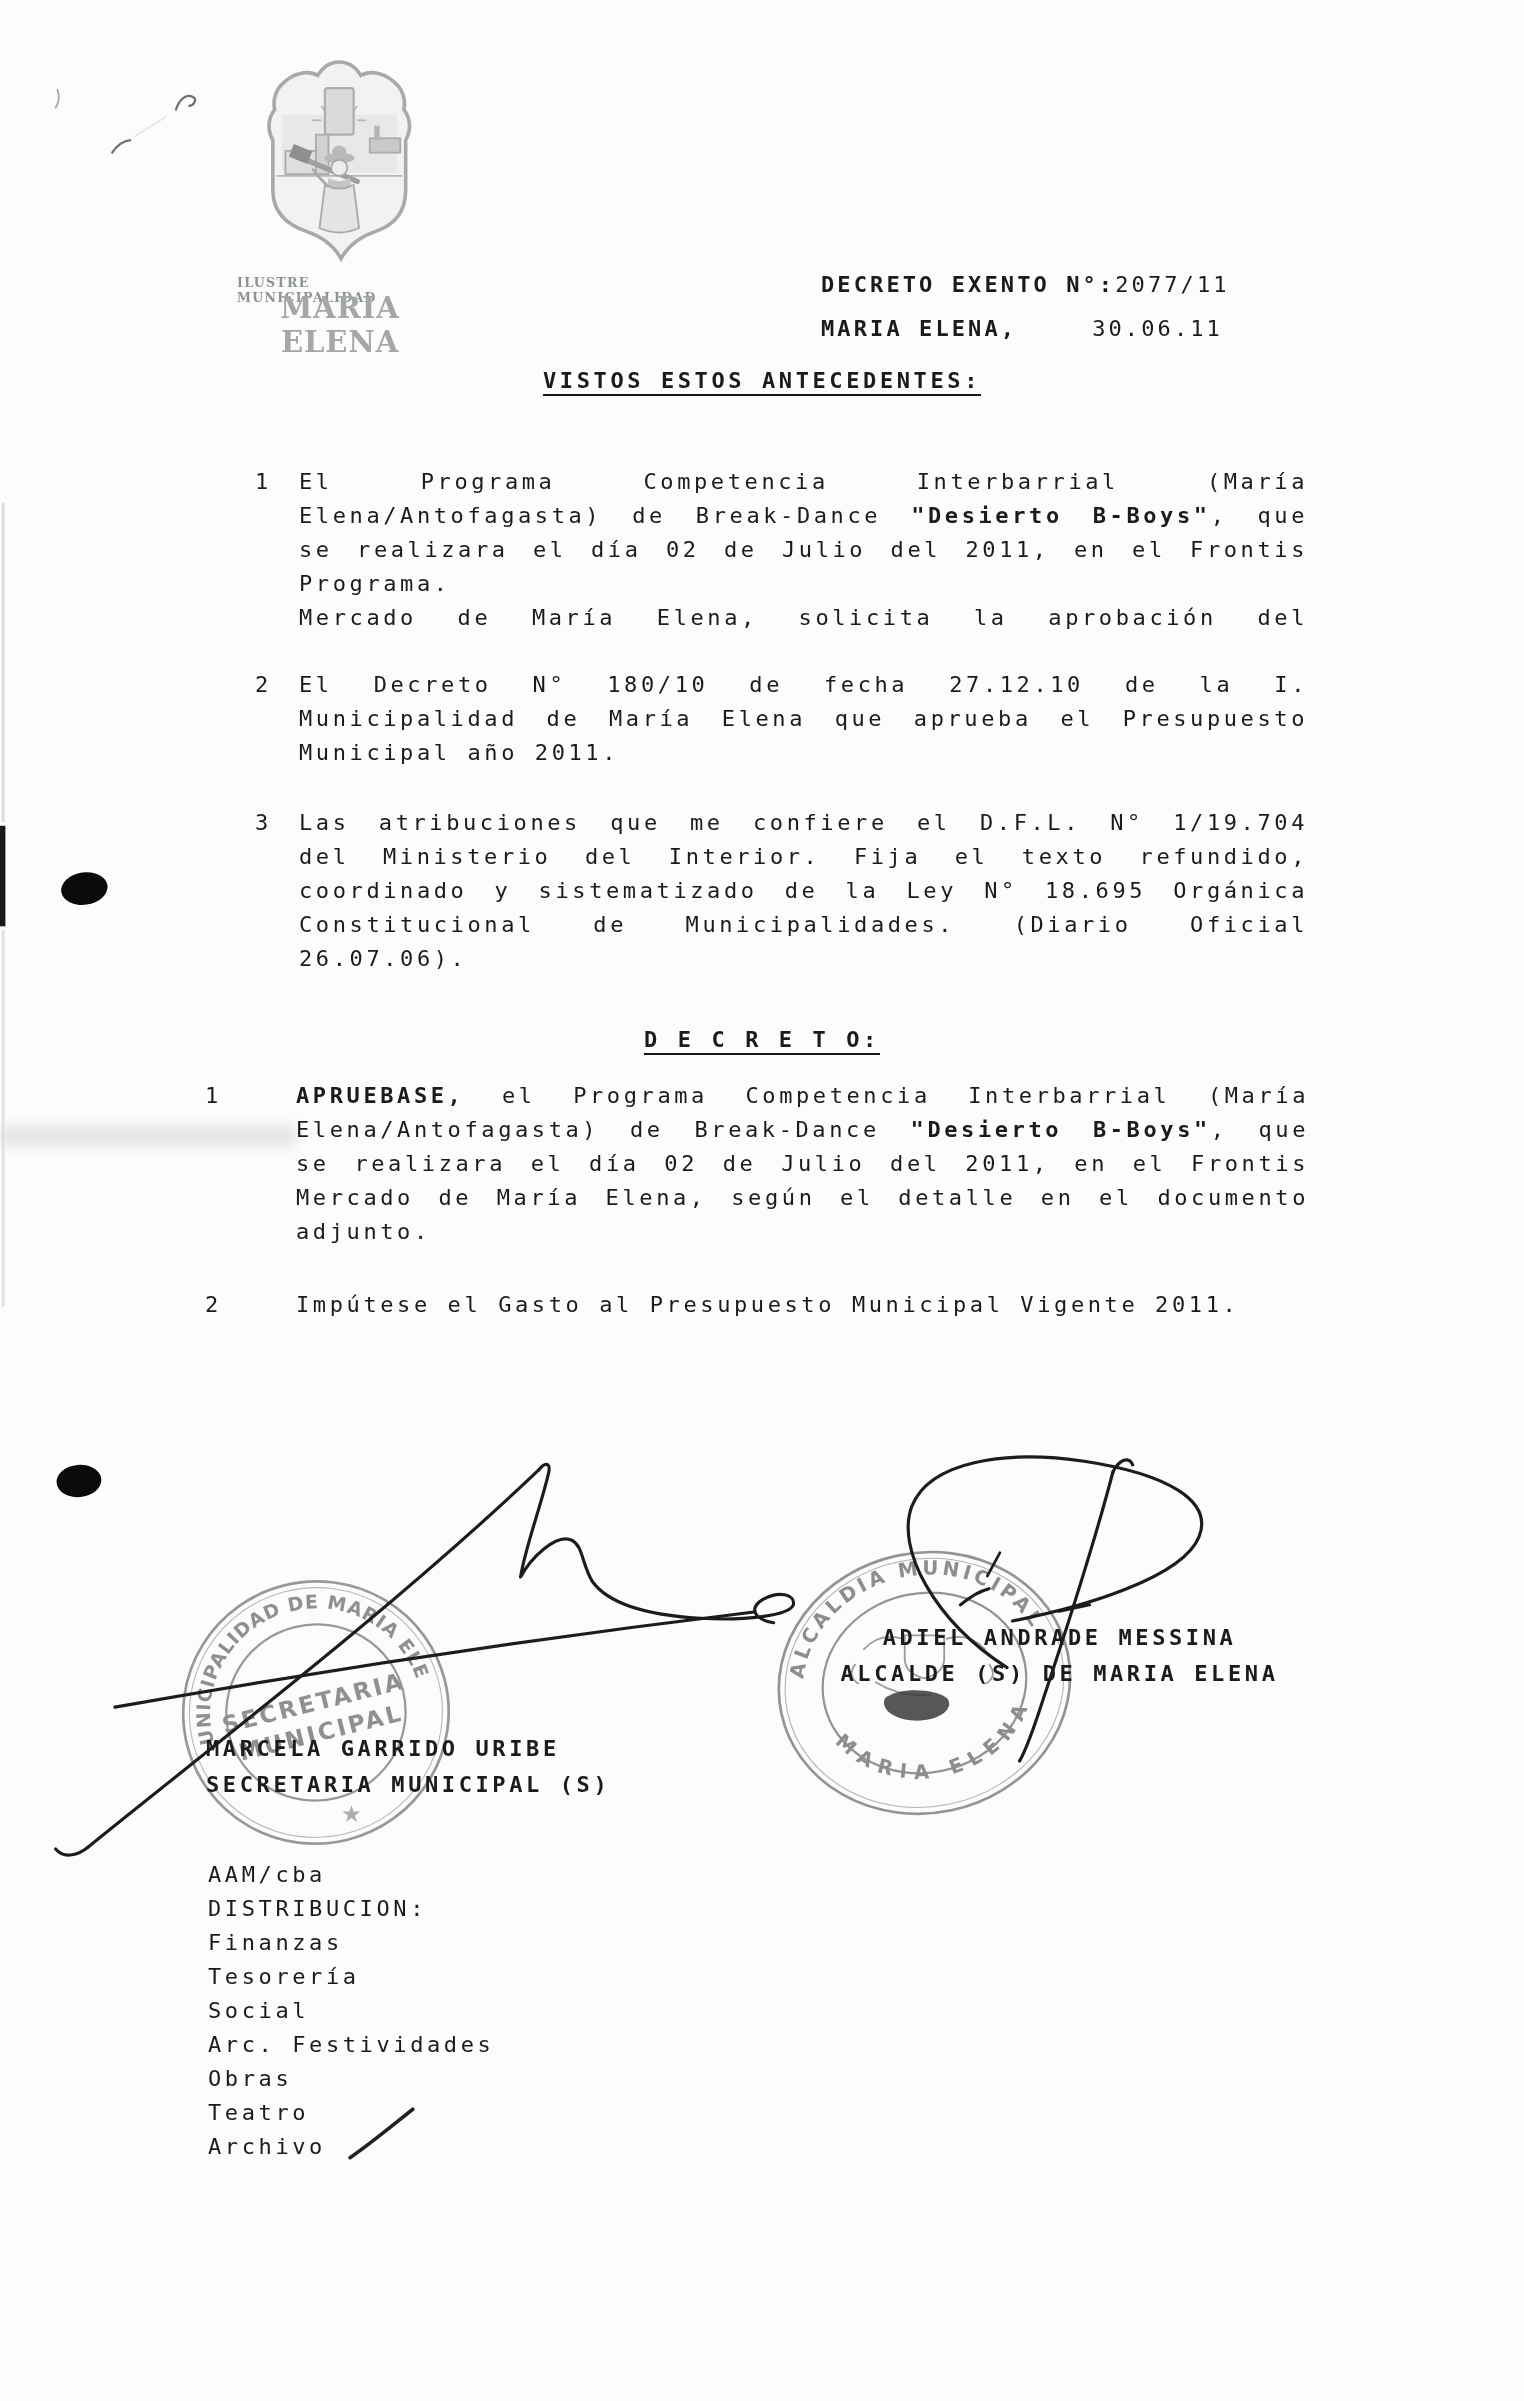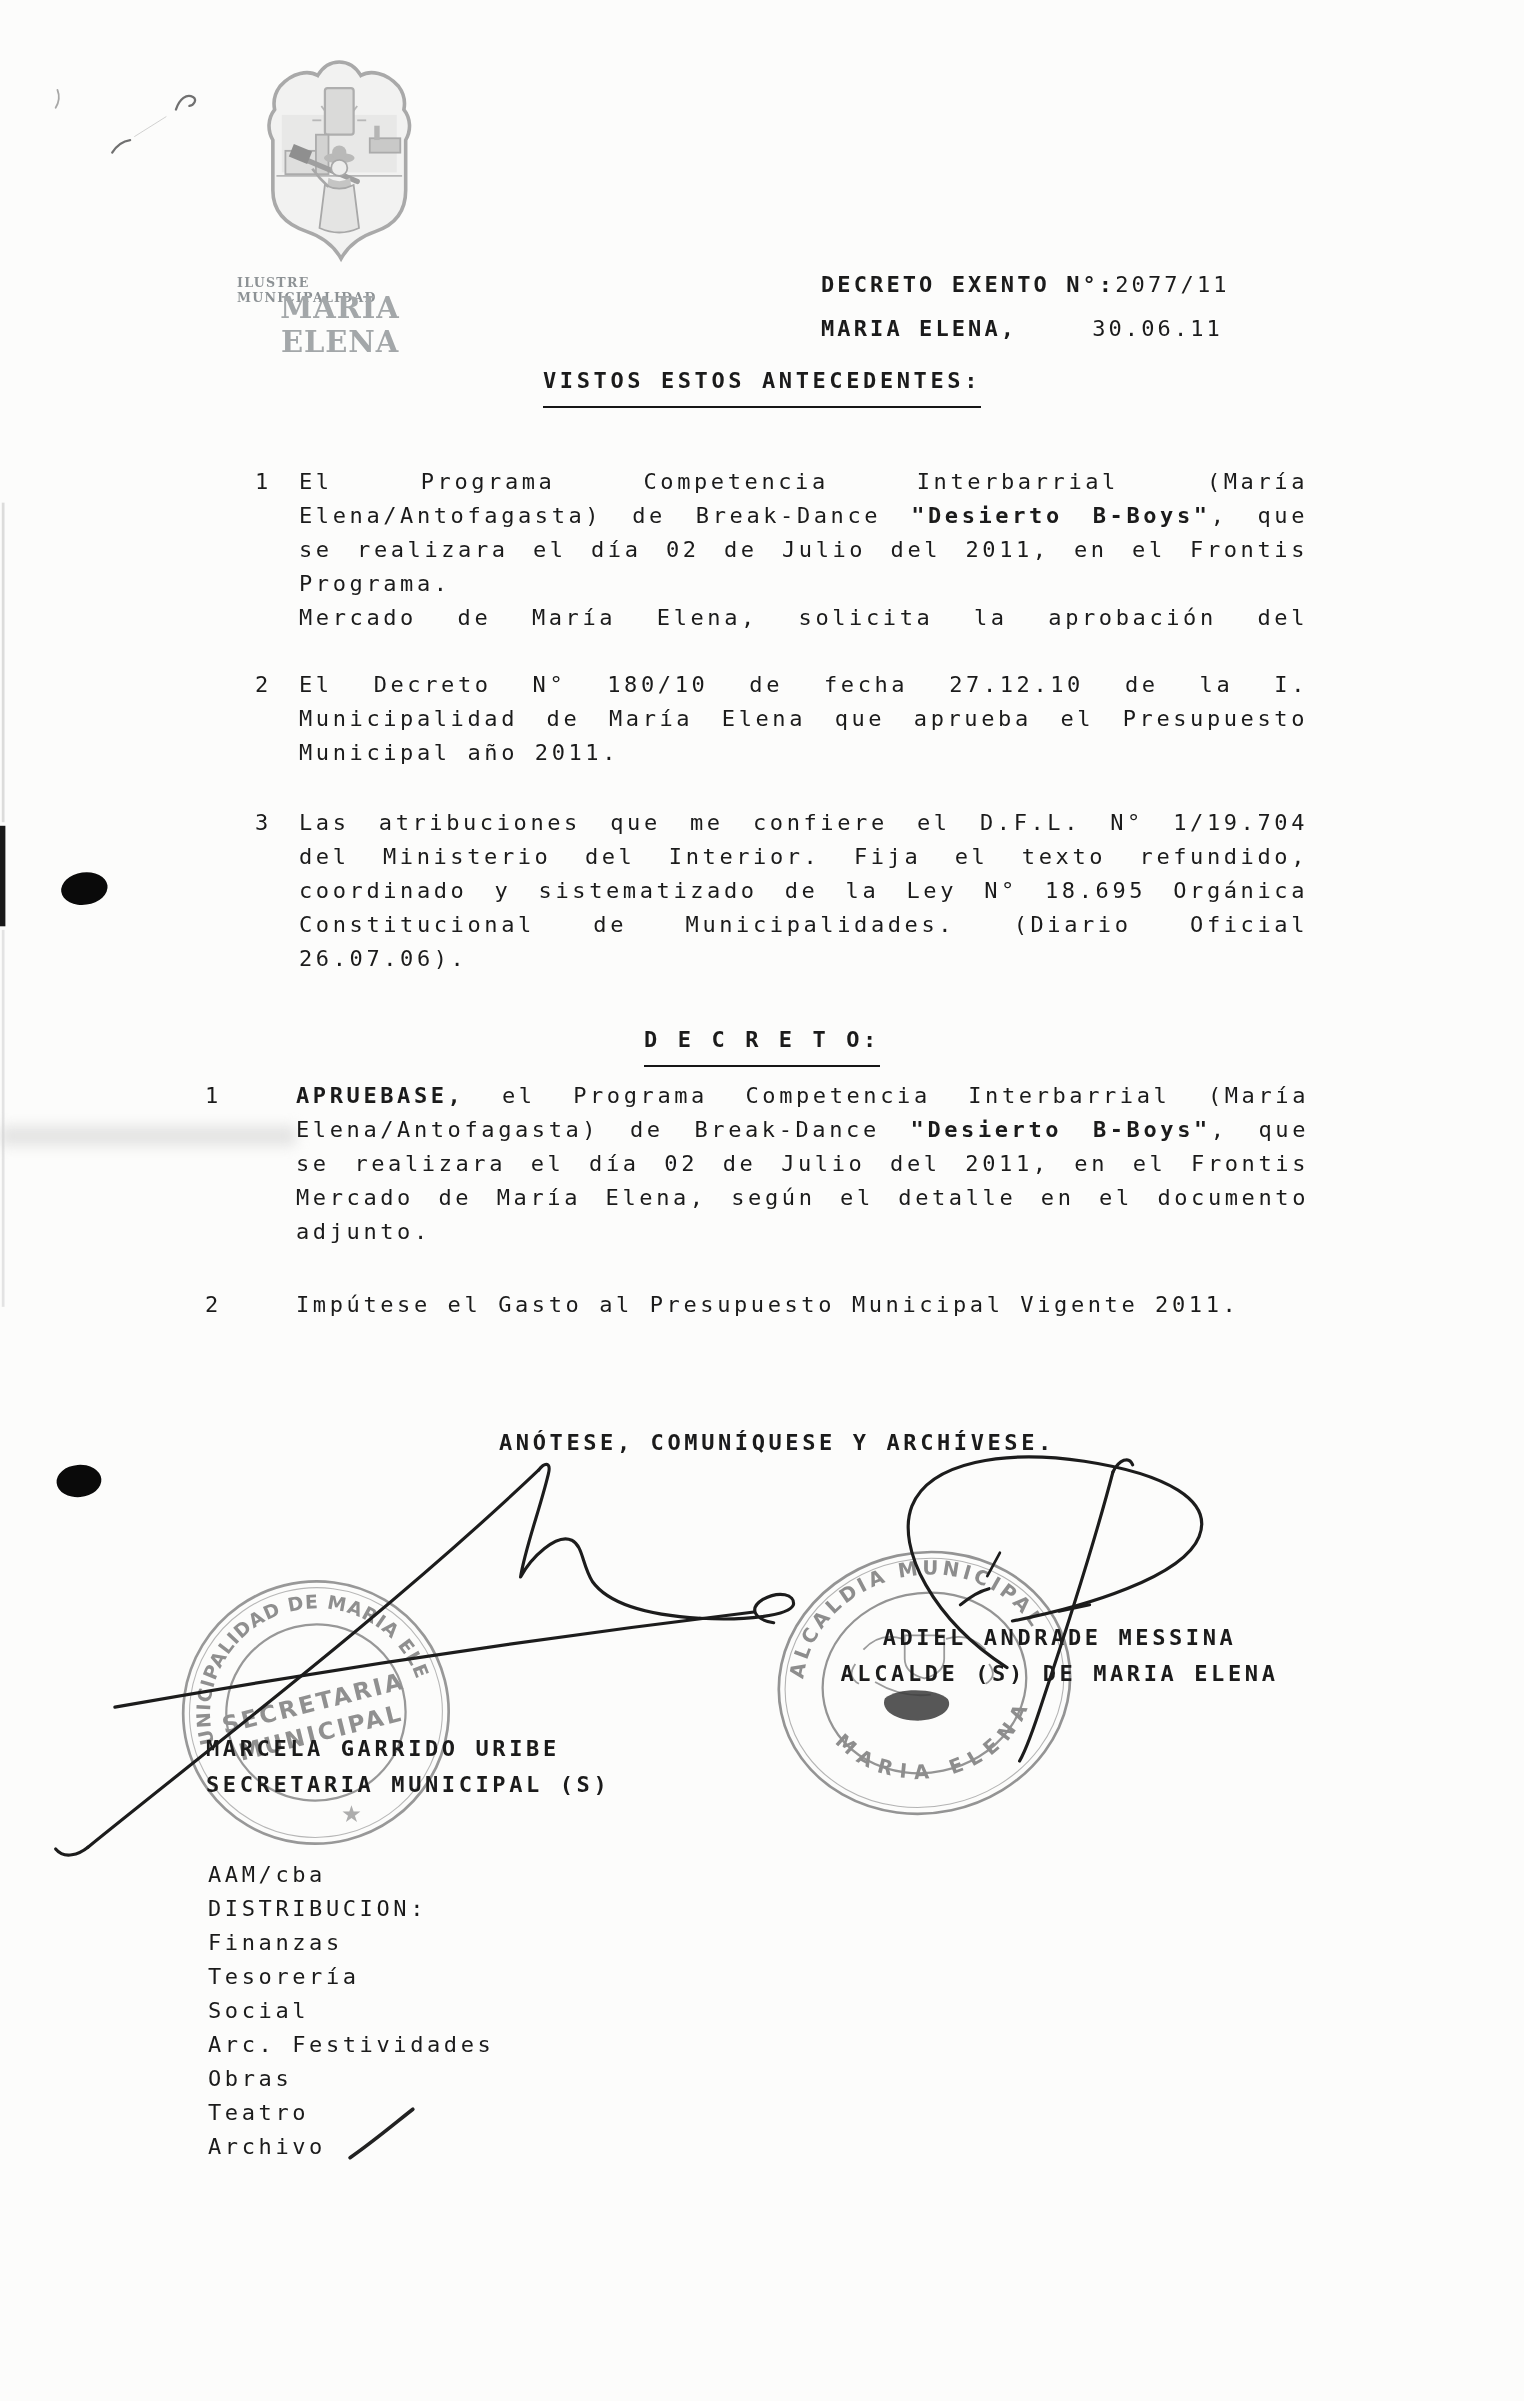--- a/index.html
+++ b/index.html
@@ -6,21 +6,21 @@
   #page{position:relative;width:1524px;height:2401px;background:#fcfcfb;overflow:hidden;
         font-family:"DejaVu Sans Mono","Liberation Mono",monospace;color:#1b1b1b;}
   .layer{position:absolute;left:0;top:0;pointer-events:none;}
   .z1{z-index:1}.z3{z-index:3}
   .txt{position:absolute;z-index:2;}
   .mono{font-size:22px;line-height:34px;letter-spacing:3.6px;}
   .bold{font-weight:bold;}
   .b{font-weight:bold;}
   .tline{text-align:justify;text-align-last:justify;}
   .tline.last{text-align:left;text-align-last:left;}
-  .u{border-bottom:2.7px solid #161616;padding-bottom:13px;}
+  .u{border-bottom:2.7px solid #161616;padding-bottom:1px;}
   .center{left:0;width:100%;text-align:center;}
   .sigline{white-space:nowrap;}
   .serif{font-family:"DejaVu Serif","Liberation Serif",serif;}
   .logo1{font-size:12.6px;letter-spacing:1.3px;color:#8d9295;font-weight:bold;}
   .logo2{font-size:29px;letter-spacing:0.9px;color:#a3a7a9;font-weight:bold;text-align:center;}
   .smudge{position:absolute;z-index:1;left:0;top:1126px;width:296px;height:20px;background:#cccccc;opacity:.5;filter:blur(6.3px);}
   svg text{font-family:"DejaVu Sans","Liberation Sans",sans-serif;}
 </style>
 </head>
 <body>
@@ -164,21 +164,20 @@
       <div class="tline"><span>se realizara el día 02 de Julio del 2011, en el Frontis</span></div>
       <div class="tline"><span>Mercado de María Elena, según el detalle en el documento</span></div>
       <div class="tline last"><span>adjunto.</span></div>
     </div>
 
   <div class="txt mono" style="left:205px;top:1288px;">2</div>
   <div class="txt mono" style="left:296px;top:1288px;width:1013px;">
       <div class="tline last"><span>Impútese el Gasto al Presupuesto Municipal Vigente 2011.</span></div>
     </div>
 
-  <div class="txt mono bold" style="left:499px;top:1426px;">ANÓTESE, COMUNÍQUESE Y ARCHÍVESE.</div>
 
   <div class="txt mono bold" style="left:790px;top:1620px;width:539px;text-align:center;line-height:36px;">
     <div class="sigline">ADIEL ANDRADE MESSINA</div>
     <div class="sigline">ALCALDE (S) DE MARIA ELENA</div>
   </div>
 
   <div class="txt mono bold" style="left:206px;top:1731px;line-height:36px;">
     <div class="sigline">MARCELA GARRIDO URIBE</div>
     <div class="sigline">SECRETARIA MUNICIPAL (S)</div>
   </div>

